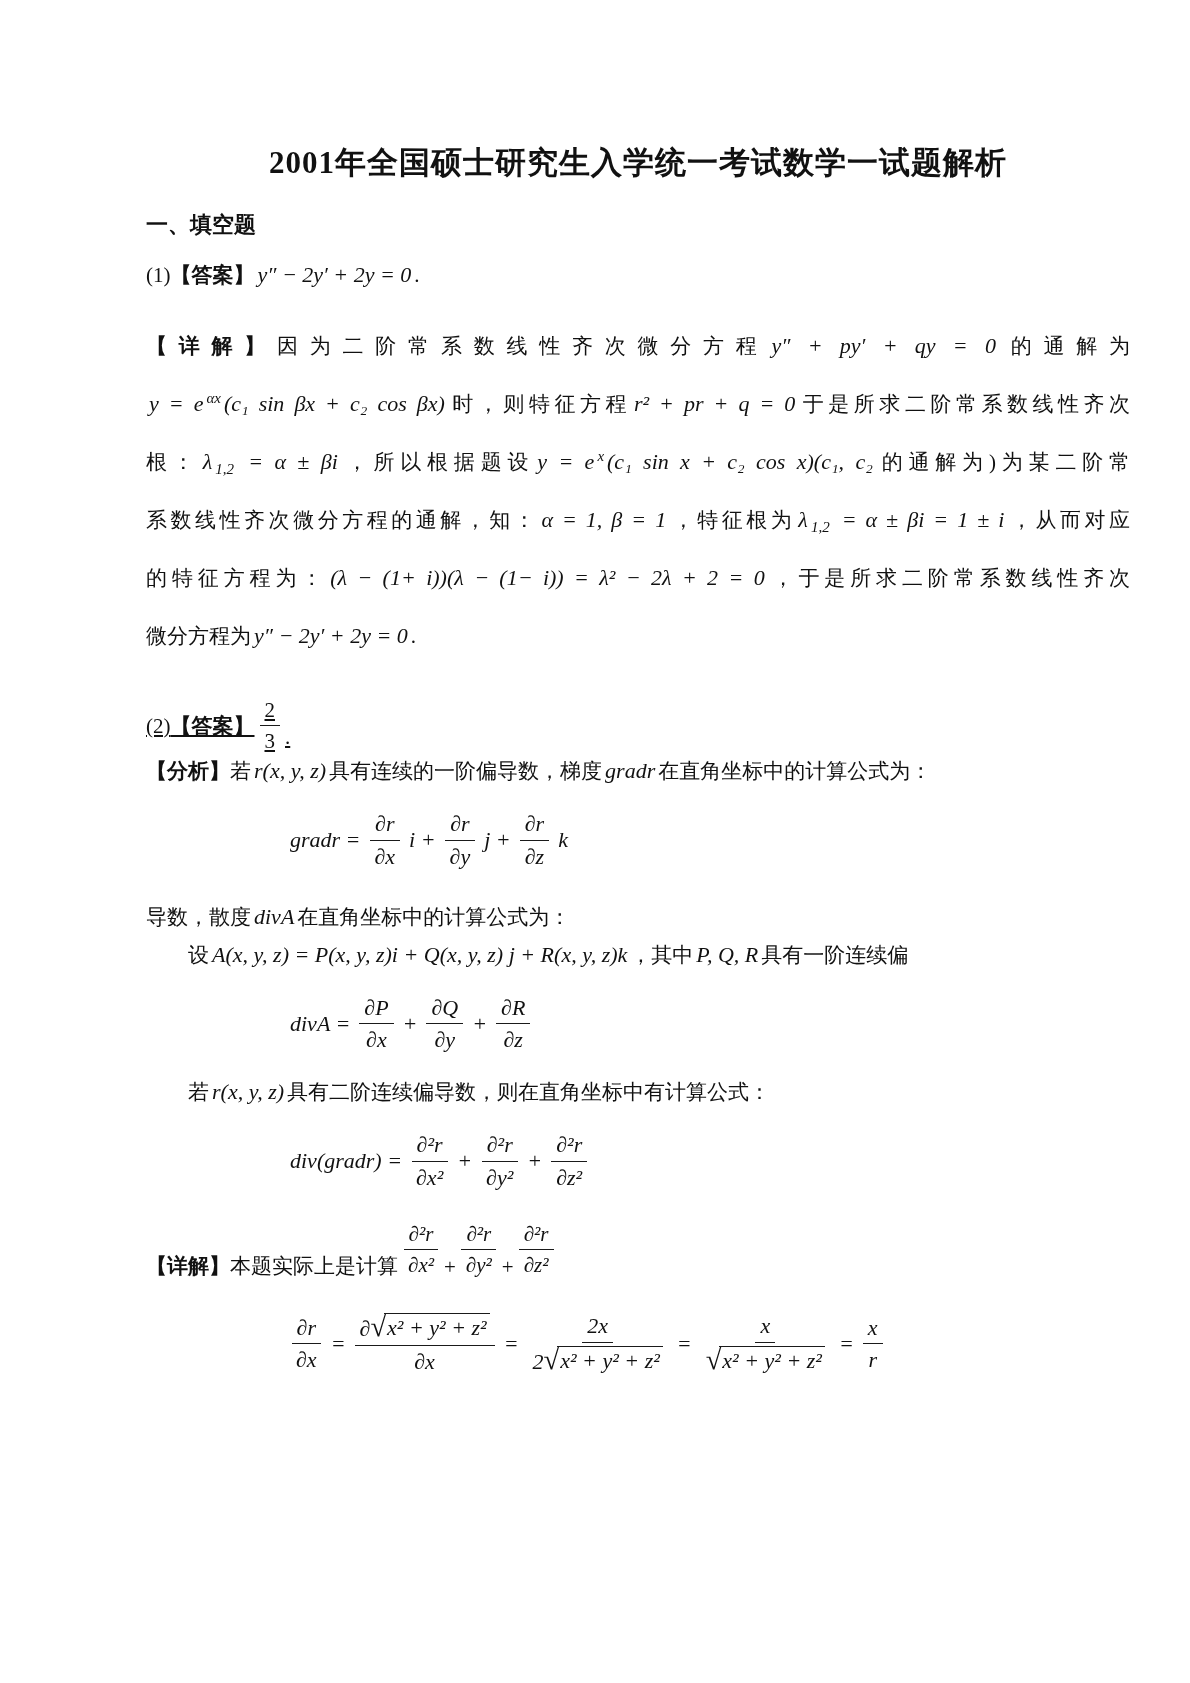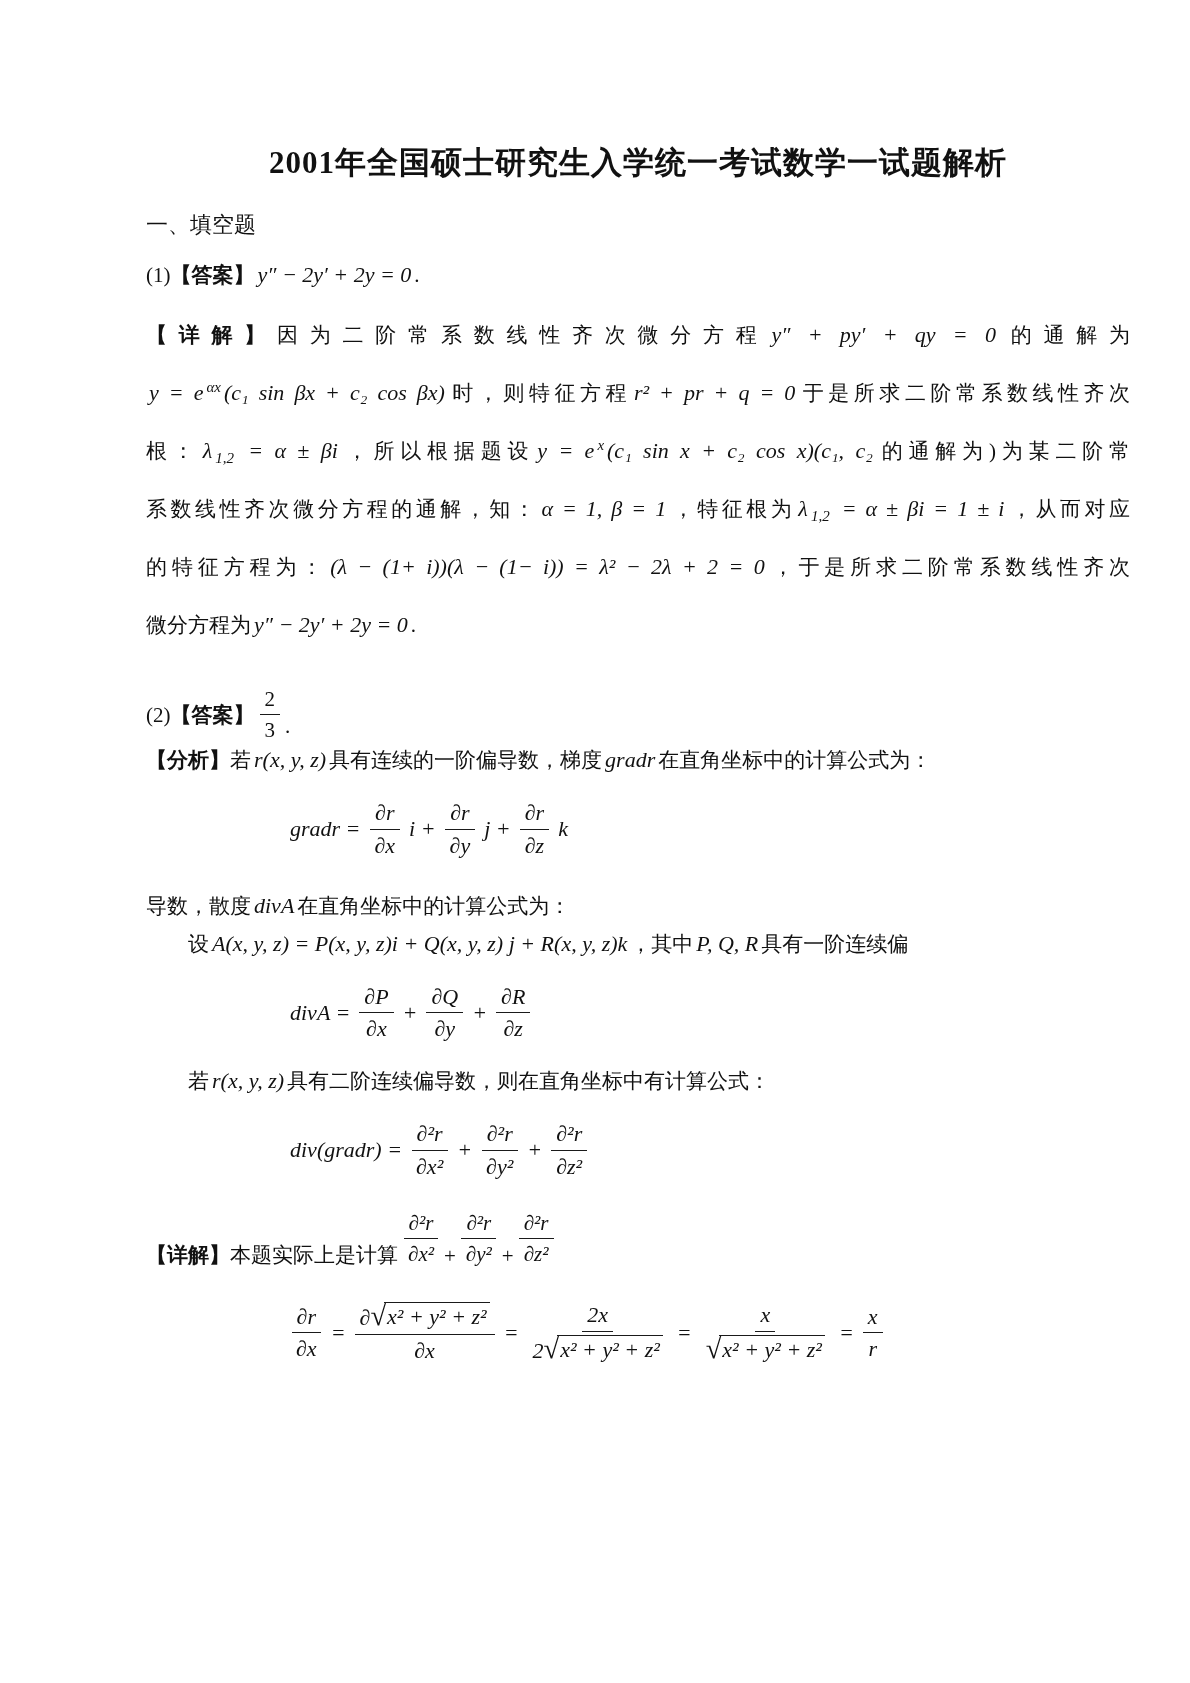--- a/index.html
+++ b/index.html
@@ -9,35 +9,35 @@
     padding:142px 60px 0 146px; overflow:hidden;
     color:#111; font-family:"Liberation Serif","DejaVu Serif",serif;
     font-size:21px;
   }
   .title {
     margin:0 0 26px 0; text-align:center;
     font-size:31px; font-weight:bold; letter-spacing:1px;
     font-family:"Liberation Serif","DejaVu Serif",serif;
   }
   .section {
-    margin:0 0 20px 0; font-size:22px; font-weight:normal;
+    margin:0 0 20px 0; font-size:22px; font-weight:bold;
     font-family:"Liberation Sans","DejaVu Sans",sans-serif;
   }
   .line { line-height:30px; }
-  .ansline { margin-bottom:16px; }
+  .ansline { margin-bottom:27px; }
   .para1 .jline { text-align:justify; text-align-last:justify; }
   .para1 > div { line-height:57px; }
   
   .seg-t { font-style:normal; }
   .seg-b { font-weight:bold; }
   .seg-m { font-style:italic; font-size:22px; padding:0 3px; }
   .seg-s { font-style:italic; font-size:15px; vertical-align:super; line-height:0; }
   .seg-u { font-style:italic; font-size:15px; vertical-align:sub; line-height:0; }
   
-  .q2ans { margin-top:30px; display:flex; align-items:center; }
+  .q2ans { margin-top:30px; display:flex; align-items:center;text-decoration:underline; }
   .q2ans .period { align-self:flex-end; padding-bottom:6px; }
   
   .frac {
     display:inline-flex; flex-direction:column; align-items:center;
     vertical-align:middle; margin:0 5px; font-style:italic; line-height:1.15;
   }
   .frac .num, .frac .den { padding:3px 5px; text-align:center; white-space:nowrap; }
   .frac .num { border-bottom:1.6px solid #1a1a1a; }
   .upright .num, .upright .den { font-style:normal; }
   

